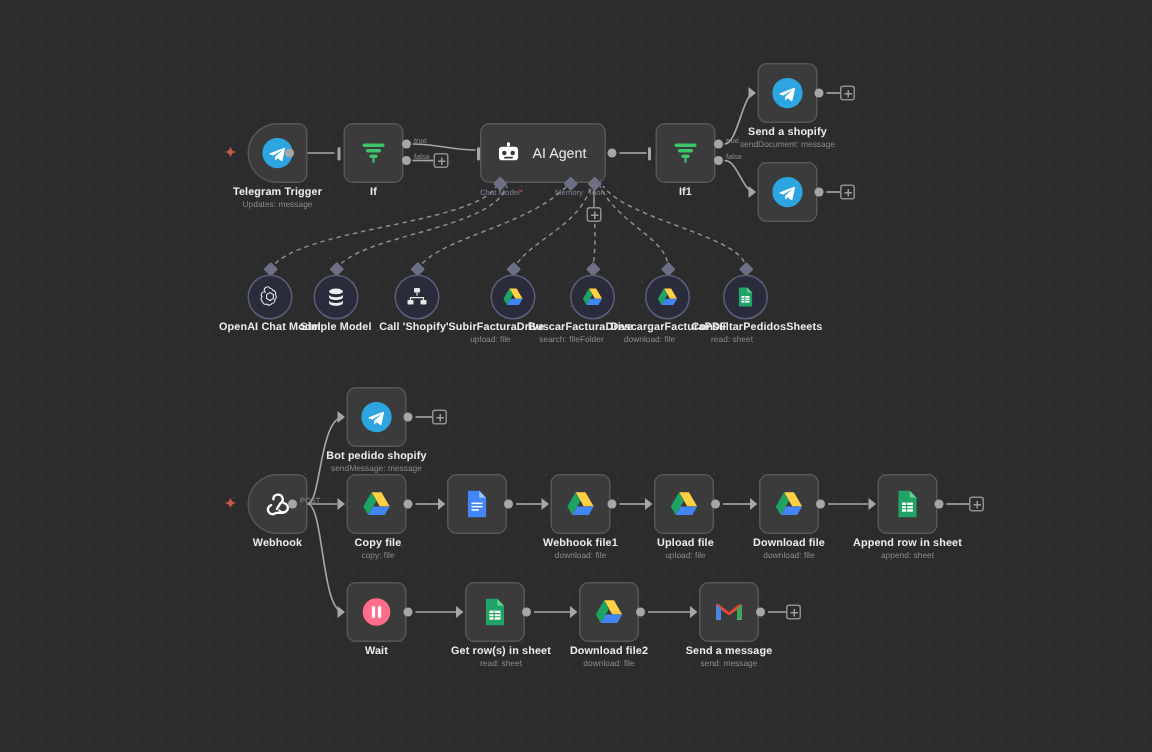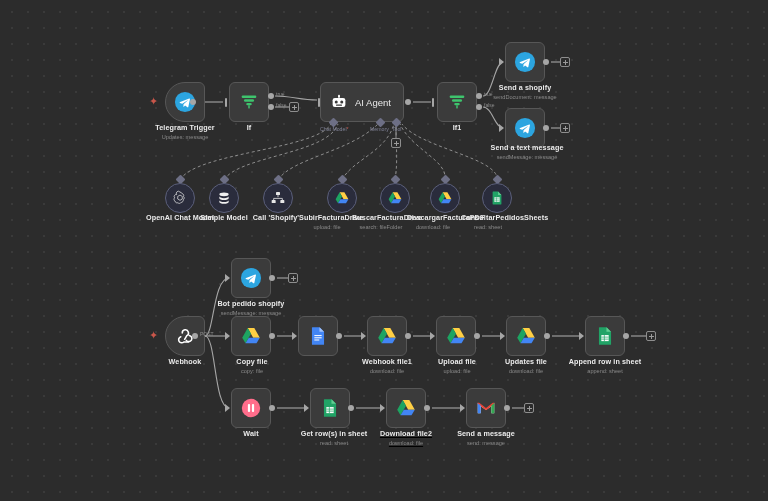--- a/index.html
+++ b/index.html
@@ -243,24 +243,20 @@
   <div class="node" style="left:505px;top:108px;">
     <span class="icon">
       <svg viewBox="0 0 24 24">
           <circle cx="12" cy="12" r="11" fill="#2CA5E0"></circle>
           <path d="M6 12.4l10.6-4.1c.5-.2.9.1.8.7l-1.8 8.4c-.1.5-.5.6-.9.4l-2.6-1.9-1.3 1.2c-.2.2-.4.2-.6 0l.2-2.6 4.8-4.3c.2-.2 0-.3-.3-.1l-5.9 3.7-2.5-.8c-.5-.2-.5-.5.5-.6z" fill="#fff"></path>
         </svg>
     </span>
   </div>
   <div class="dot" style="left:543px;top:125px;"></div>
   <div class="plusbox" style="left:560px;top:123px;"></div>
-  <div class="cap" style="left:470px;top:144px;width:114px;">
-    <span class="t">Send a text message</span>
-    <span class="s">sendMessage: message</span>
-  </div>
 
   <div class="diamond" style="left:177px;top:176px;"></div>
   <div class="subnode" style="left:165px;top:183px;">
     <span class="icon">
       <svg viewBox="0 0 24 24" fill="none" stroke="#e7e7e7" stroke-width="1.1">
           <path d="M12 3.2a3 3 0 012.9 2.2 3 3 0 012.4 4.3 3 3 0 01-.6 4.9 3 3 0 01-2.9 3.9 3 3 0 01-4.9.6 3 3 0 01-4.3-2.4 3 3 0 01-.6-4.9A3 3 0 017 6.9 3 3 0 0112 3.2z"></path>
           <path d="M8.6 9.6l3.4-2 3.4 2v3.9l-3.4 2-3.4-2z"></path>
         </svg>
     </span>
   </div>
@@ -461,21 +457,21 @@
     <span class="icon">
       <svg viewBox="0 0 24 24">
           <path d="M8.4 3.4h7.2l6 10.4h-7.2z" fill="#FFCF44"></path>
           <path d="M8.4 3.4L2.4 13.8l3.6 6.2 6-10.4z" fill="#1DA462"></path>
           <path d="M6 20h12l3.6-6.2H9.6z" fill="#4285F4"></path>
         </svg>
     </span>
   </div>
   <div class="dot" style="left:544px;top:333px;"></div>
   <div class="cap" style="left:488px;top:358px;width:76px;">
-    <span class="t">Updates file</span>
+    <span class="t">Download file</span>
     <span class="s">download: file</span>
   </div>
 
   <div class="inarrow" style="left:579px;top:332px;"></div>
   <div class="node" style="left:585px;top:316px;">
     <span class="icon">
       <svg viewBox="0 0 24 24">
           <path d="M6 2.4h7.6l5 5V21a.6.6 0 01-.6.6H6a.6.6 0 01-.6-.6V3a.6.6 0 01.6-.6z" fill="#21A366"></path>
           <path d="M13.6 2.4l5 5h-5z" fill="#61CE92"></path>
           <rect x="8" y="11" width="8" height="6.6" fill="#fff"></rect>
@@ -530,21 +526,21 @@
   <div class="node" style="left:386px;top:388px;">
     <span class="icon">
       <svg viewBox="0 0 24 24">
           <path d="M8.4 3.4h7.2l6 10.4h-7.2z" fill="#FFCF44"></path>
           <path d="M8.4 3.4L2.4 13.8l3.6 6.2 6-10.4z" fill="#1DA462"></path>
           <path d="M6 20h12l3.6-6.2H9.6z" fill="#4285F4"></path>
         </svg>
     </span>
   </div>
   <div class="dot" style="left:424px;top:405px;"></div>
-  <div class="cap" style="left:366px;top:430px;width:80px;text-decoration:underline;">
+  <div class="cap" style="left:366px;top:430px;width:80px;">
     <span class="t">Download file2</span>
     <span class="s">download: file</span>
   </div>
 
   <div class="inarrow" style="left:460px;top:404px;"></div>
   <div class="node" style="left:466px;top:388px;">
     <span class="icon">
       <svg viewBox="0 0 24 24">
           <path d="M3 6.4v11.2h3.2V10L12 14.2 17.8 10v7.6H21V6.4L12 13z" fill="#fff"></path>
           <path d="M3 6.4h1.6L12 12l7.4-5.6H21v1.2L12 14.4 3 7.6z" fill="#EA4335"></path>

